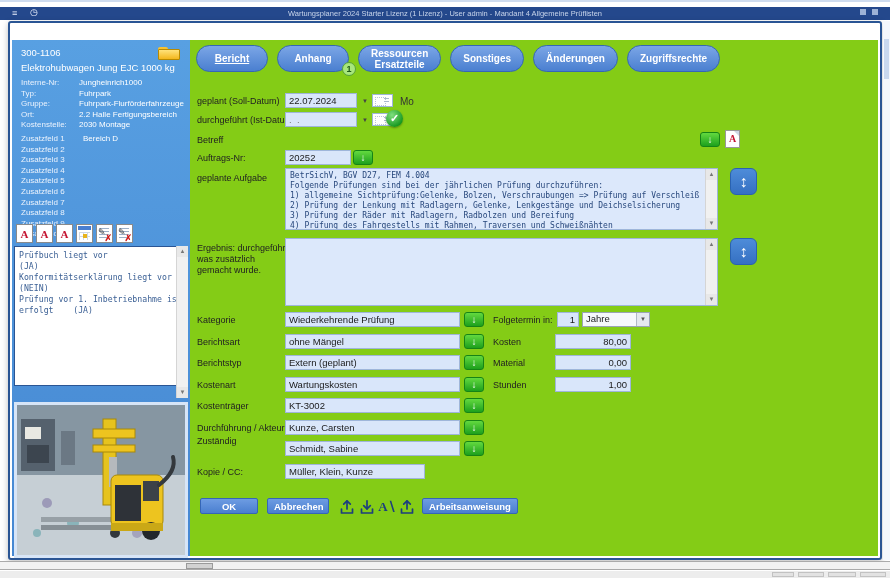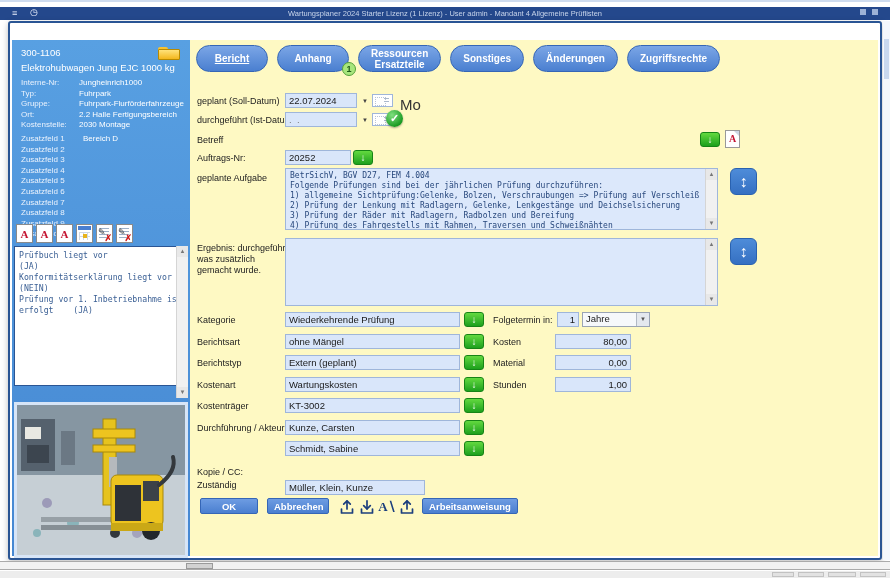--- a/index.html
+++ b/index.html
@@ -67,21 +67,21 @@
   .vsb { position:absolute; right:0; top:0; bottom:0; width:12px; background:#f1f1f1;
          border-left:1px solid #d5d5d5; }
   .vsb .up,.vsb .dn { position:absolute; left:0; right:0; height:11px; color:#777; font-size:6px;
                       text-align:center; line-height:11px; background:#e8e8e8; }
   .vsb .up{ top:0; } .vsb .dn{ bottom:0; }
 
   .sb-photo { position:absolute; left:2px; top:362px; width:174px; height:156px;
               border:3px solid #d7e5f7; background:#9aa7b0; }
 
   
-  .main { position:absolute; left:180px; top:17px; right:2px; bottom:2px; background:#fef9c3; }
+  .main { position:absolute; left:180px; top:17px; right:2px; bottom:2px; background:#84cc16; }
 
   .tabs { position:absolute; left:6px; top:5px; display:flex; gap:9px; }
   .tab { position:relative; min-width:72px; height:27px; border-radius:14px;
          background:linear-gradient(180deg,#7ba6e6,#4a7fd0); border:1px solid #3566b6;
          color:#fff; font-size:10px; font-weight:bold; display:flex; align-items:center;
          justify-content:center; padding:0 12px; cursor:pointer; font-family:inherit; }
   .tab-label { white-space:pre-line; text-align:center; line-height:11px; }
   .tab.active .tab-label { text-decoration:underline; }
   .tab-badge { display:none; position:absolute; right:-8px; bottom:-5px; width:14px; height:14px;
                border-radius:50%; background:#a8e67c; border:1px solid #55a03a; color:#1e5c17;
@@ -90,21 +90,21 @@
   .flabel { position:absolute; left:7px; font-size:9px; color:#222; }
   .finput { position:absolute; height:15px; background:#d9e6fa; border:1px solid #9fb6da;
             font-size:9.5px; color:#1a1a1a; padding:0 3px; font-family:inherit; }
   .finput.num { text-align:right; }
   .drop-arrow { position:absolute; font-size:6px; color:#444; }
   .mini-cal { position:absolute; width:21px; height:13px; background:#fff; border:1px solid #9fb6da; }
   .mini-cal::before { content:""; position:absolute; left:2px; top:2px; width:9px; height:7px;
                       border:1px dotted #b8c4d6; }
   .mini-cal::after { content:""; position:absolute; right:3px; top:3px; width:5px; height:6px;
                      background:repeating-linear-gradient(180deg,#aab8cc 0 1px,transparent 1px 3px); }
-  .weekday { position:absolute; font-size:15px; color:#333; }
+  .weekday { position:absolute; font-size:10px; color:#333; }
 
   .green-btn { position:absolute; width:20px; height:15px; border-radius:3px;
                background:linear-gradient(180deg,#63d93f,#1da01d); border:1px solid #168416;
                color:#fff; font-size:10px; font-weight:bold; line-height:13px; text-align:center;
                cursor:pointer; font-family:inherit; padding:0; }
   .check-icon { position:absolute; width:17px; height:17px; border-radius:50%;
                 background:radial-gradient(circle at 35% 30%, #7fe07f, #14961d 75%);
                 color:#fff; font-size:11px; font-weight:bold; text-align:center; line-height:16px;
                 box-shadow:0 1px 2px rgba(0,0,0,.35); }
   .pdf-mini { position:absolute; width:15px; height:18px; background:#fff; border:1px solid #999; }
@@ -394,27 +394,27 @@
           <button class="green-btn" style="left:274px;top:315px;">↓</button>
           <span class="flabel" style="top:339.5px;">Kostenart</span>
           <input class="finput" style="left: 95px; top: 336.5px; width: 175px;" value="Wartungskosten">
           <button class="green-btn" style="left:274px;top:336.5px;">↓</button>
           <span class="flabel" style="top:361px;">Kostenträger</span>
           <input class="finput" style="left: 95px; top: 358px; width: 175px;" value="KT-3002">
           <button class="green-btn" style="left:274px;top:358px;">↓</button>
           <span class="flabel" style="top:382.5px;">Durchführung / Akteur</span>
           <input class="finput" style="left: 95px; top: 379.5px; width: 175px;" value="Kunze, Carsten">
           <button class="green-btn" style="left:274px;top:379.5px;">↓</button>
-          <span class="flabel" style="top:396px;margin-top:44px;">Zuständig</span>
+          <span class="flabel" style="top:396px;">Zuständig</span>
           <input class="finput" style="left: 95px; top: 401px; width: 175px;" value="Schmidt, Sabine">
           <button class="green-btn" style="left:274px;top:401px;">↓</button>
         </div>
 
       <span class="flabel" style="top:427px;">Kopie / CC:</span>
-      <input class="finput" style="left: 95px; top: 424px; width: 140px; margin-top: 16px;" value="Müller, Klein, Kunze">
+      <input class="finput" style="left: 95px; top: 424px; width: 140px;" value="Müller, Klein, Kunze">
 
       <span class="flabel" style="left:303px;top:275px;">Folgetermin in:</span>
       <input class="finput num" style="left: 367px; top: 272px; width: 22px;" value="1">
       <span class="sel-unit" style="left:392px;top:272px;width:68px;">
         <span>Jahre</span>
         <span class="ubtn">▼</span>
       </span>
       <div id="amountRows">
           <span class="flabel" style="left:303px;top:296.5px;">Kosten</span>
           <input class="finput num" style="left: 365px; top: 293.5px; width: 76px;" value="80,00">

